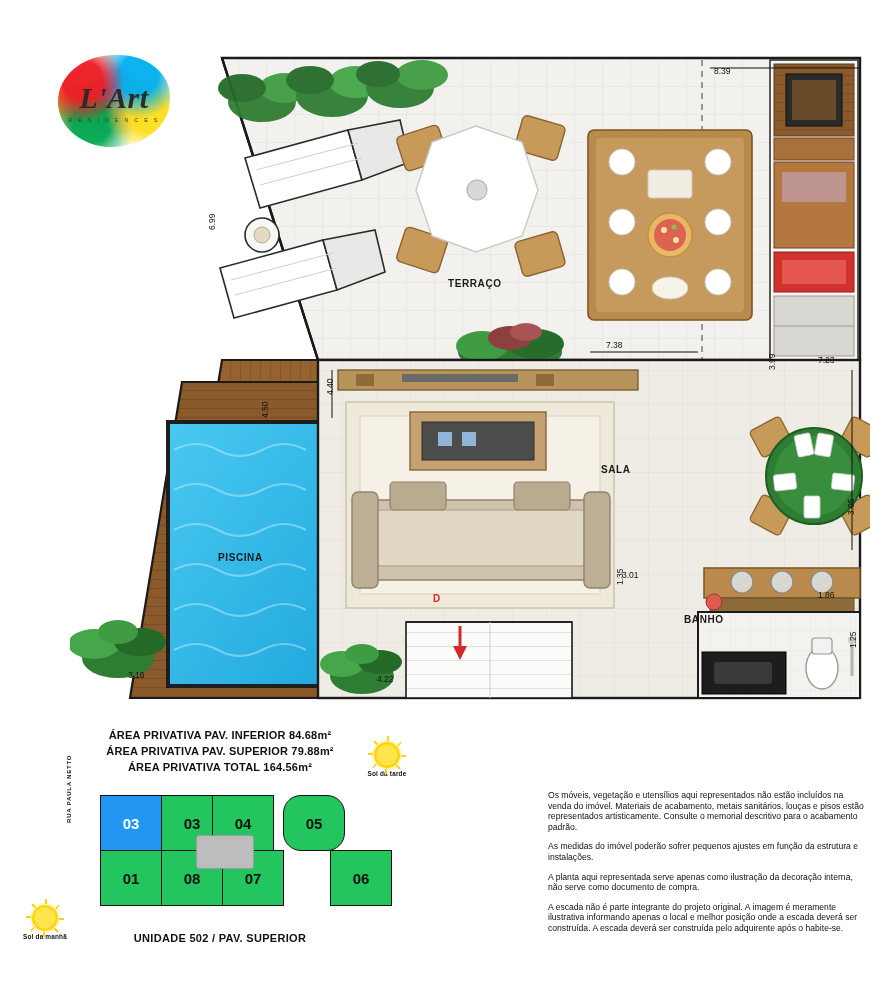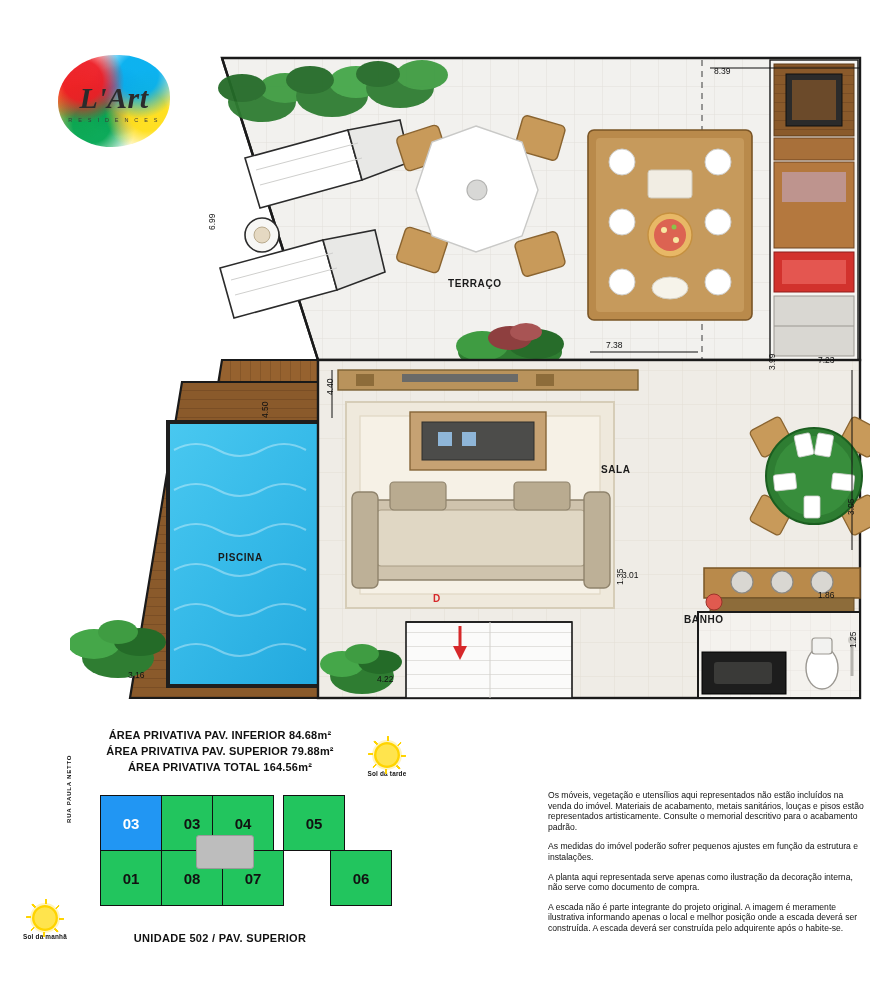--- a/index.html
+++ b/index.html
@@ -462,21 +462,21 @@
   <div>ÁREA PRIVATIVA PAV. SUPERIOR 79.88m²</div>
   <div>ÁREA PRIVATIVA TOTAL 164.56m²</div>
 </div>
 
 <div class="street-label">RUA PAULA NETTO</div>
 
 <div class="keymap">
   <div class="keycell active" style="left:0px;   top:0px;  width:62px; height:56px;">03</div>
   <div class="keycell" style="left:61px;  top:0px;  width:62px; height:56px;">03</div>
   <div class="keycell" style="left:112px; top:0px;  width:62px; height:56px;">04</div>
-  <div class="keycell" style="left:183px; top:0px;  width:62px; height:56px;">05</div>
+  <div class="keycell" style="left:183px; top:0px;  width:62px; height:56px;border-radius:18px;">05</div>
 
   <div class="keycell" style="left:0px;   top:55px; width:62px; height:56px;">01</div>
   <div class="keycell" style="left:61px;  top:55px; width:62px; height:56px;text-align:center;">08</div>
   <div class="keycell" style="left:122px; top:55px; width:62px; height:56px;">07</div>
   <div class="keycell" style="left:183px; top:55px; width:62px; height:56px;margin-left:47px;">06</div>
 
   <div class="keymap-core" style="left:96px; top:40px; width:56px; height:32px; border-radius:3px;"></div>
 </div>
 
 <div class="sun" style="left:355px; top:742px; width:64px;">

